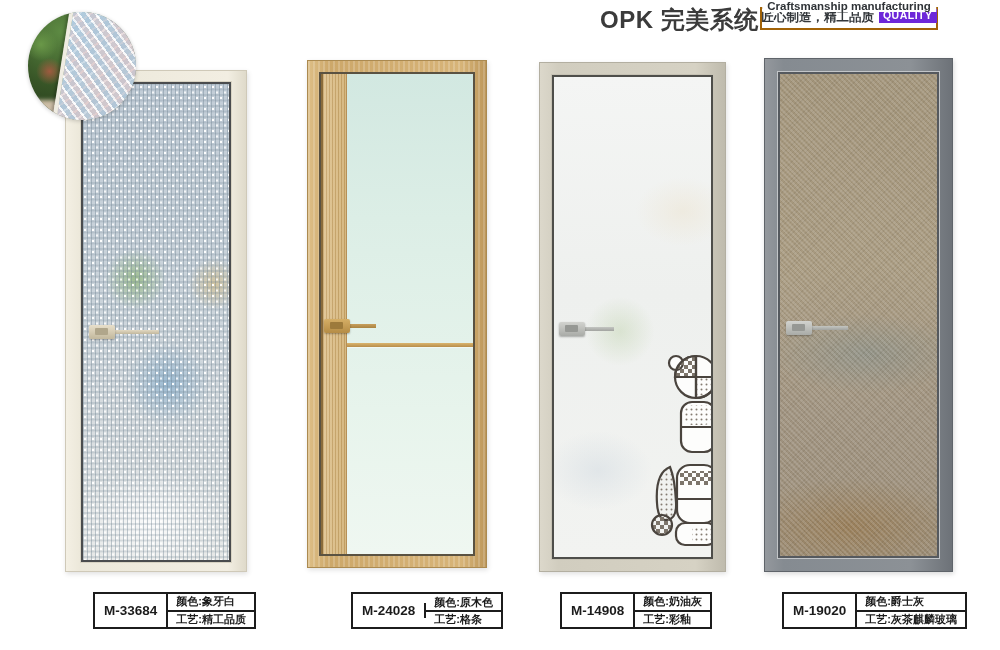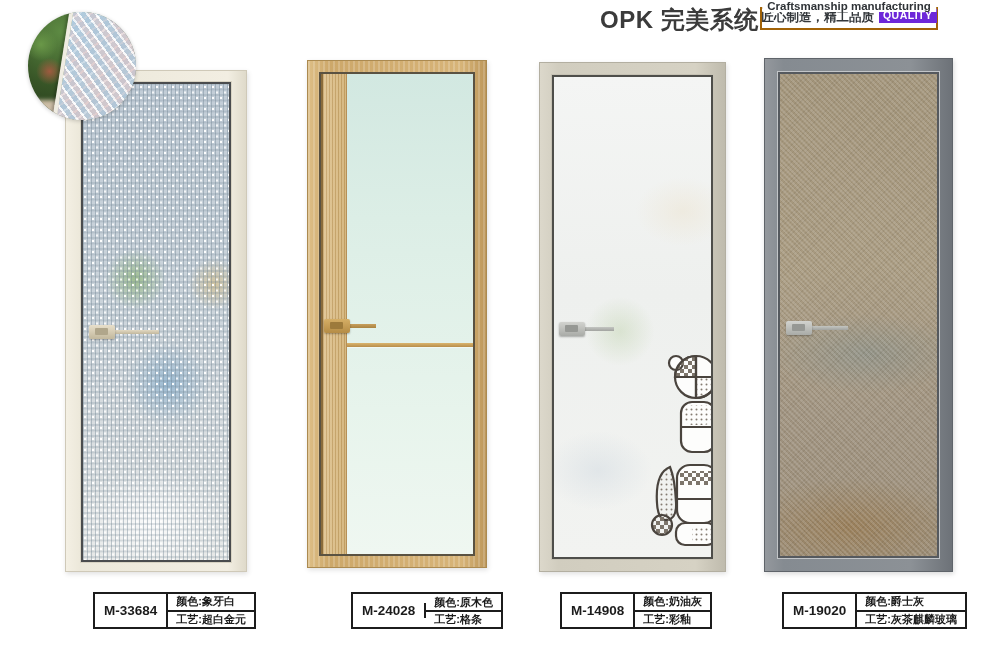--- a/index.html
+++ b/index.html
@@ -221,21 +221,21 @@
 
   <div class="plabel pl1">
     <div class="model">M-33684</div>
     <div class="attrs">
       <div class="rowx">
         <span>颜色:</span>
         <span>象牙白</span>
       </div>
       <div class="rowx">
         <span>工艺:</span>
-        <span>超白金元</span>
+        <span>精工品质</span>
       </div>
     </div>
   </div>
 
   <div class="plabel pl2">
     <div class="model">M-24028</div>
     <div class="attrs">
       <div class="rowx">
         <span>颜色:</span>
         <span>原木色</span>

